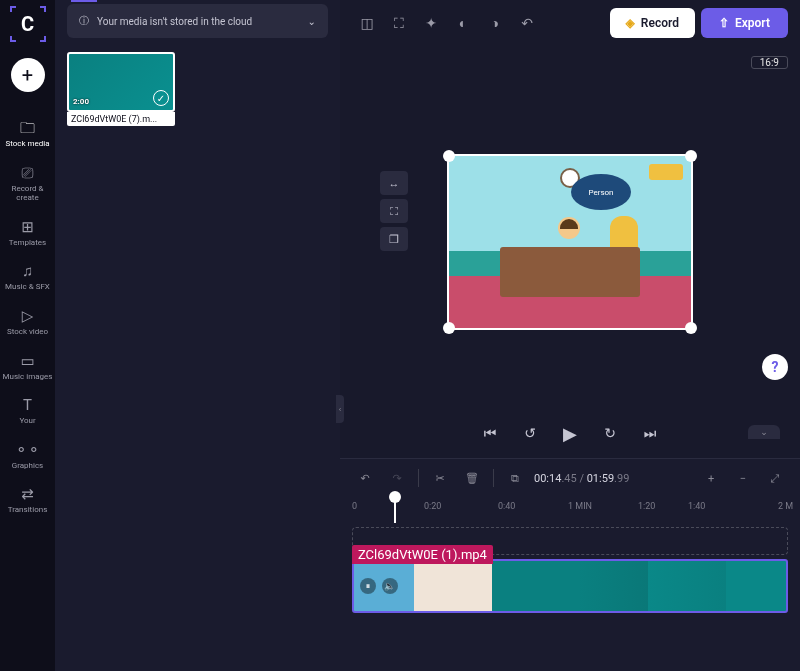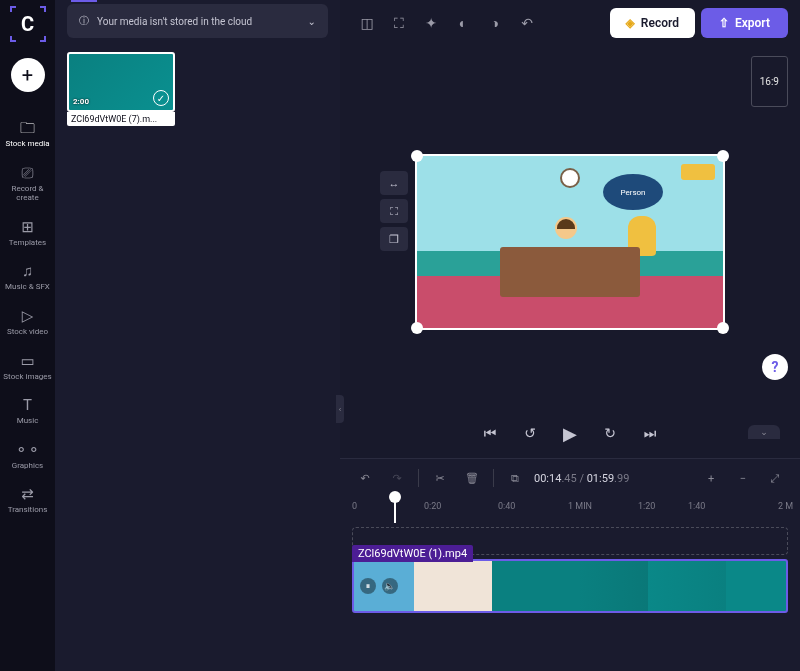--- a/index.html
+++ b/index.html
@@ -30,25 +30,25 @@
 .thumb-name{background:#fff;color:#0e0e1a;font-size:9px;padding:2px 4px;white-space:nowrap;overflow:hidden;text-overflow:ellipsis;border-radius:0 0 2px 2px}
 .canvas-area{flex:1;background:#18192b;display:flex;flex-direction:column;position:relative}
 .collapse-handle{position:absolute;left:-4px;top:395px;width:8px;height:28px;background:#2a2b3f;border-radius:0 4px 4px 0;display:flex;align-items:center;justify-content:center;font-size:8px;color:#8a8a96;cursor:pointer}
 .top-toolbar{display:flex;align-items:center;padding:8px 12px;gap:6px;background:#18192b}
 .tool-group{display:flex;gap:2px}
 .tool-btn{width:30px;height:30px;display:flex;align-items:center;justify-content:center;color:#9b9ba8;font-size:14px;cursor:pointer;border-radius:4px}
 .spacer{flex:1}
 .upgrade-btn{background:#fff;color:#1a1b2e;padding:8px 16px;border-radius:6px;font-size:12px;font-weight:600;display:flex;align-items:center;gap:6px;cursor:pointer}
 .upgrade-btn .dm{color:#e6a817}
 .export-btn{background:#6c5ce7;color:#fff;padding:8px 18px;border-radius:6px;font-size:12px;font-weight:600;display:flex;align-items:center;gap:6px;cursor:pointer}
-.aspect-badge{position:absolute;top:56px;right:12px;border:1px solid #4a4b5a;padding:19px 8px;font-size:10px;border-radius:3px;cursor:pointer}
+.aspect-badge{position:absolute;top:56px;right:12px;border:1px solid #4a4b5a;padding:0 8px;font-size:10px;border-radius:3px;cursor:pointer}
 .preview-wrap{flex:1;display:flex;align-items:center;justify-content:center;padding:30px 40px 0;position:relative}
 .preview-side-tools{position:absolute;left:40px;top:125px;display:flex;flex-direction:column;gap:4px}
 .side-tool{width:28px;height:24px;background:#2a2b3f;border-radius:4px;display:flex;align-items:center;justify-content:center;font-size:11px;color:#c5c5d2;cursor:pointer}
-.preview{width:306px;height:172px;background:linear-gradient(180deg,#9de0e8 0%,#9de0e8 55%,#2aa198 55%,#2aa198 70%,#c94d6b 70%);border-radius:6px;position:relative;outline:2px solid #fff}
+.preview{width:242px;height:172px;background:linear-gradient(180deg,#9de0e8 0%,#9de0e8 55%,#2aa198 55%,#2aa198 70%,#c94d6b 70%);border-radius:6px;position:relative;outline:2px solid #fff}
 .handle{position:absolute;width:12px;height:12px;background:#fff;border-radius:50%}
 .handle.tl{top:-6px;left:-6px}.handle.tr{top:-6px;right:-6px}.handle.bl{bottom:-6px;left:-6px}.handle.br{bottom:-6px;right:-6px}
 .desk{position:absolute;bottom:18%;left:50%;transform:translateX(-50%);width:140px;height:50px;background:#8b5a3c;border-radius:3px}
 .boy{position:absolute;bottom:52%;left:45%;width:22px;height:22px;background:#f4c88a;border-radius:50%}
 .boy::after{content:"";position:absolute;top:2px;left:2px;width:18px;height:10px;background:#5a3a1a;border-radius:10px 10px 0 0}
 .dino{position:absolute;bottom:42%;right:22%;width:28px;height:40px;background:#f0c040;border-radius:12px 12px 4px 4px}
 .bubble{position:absolute;top:18px;right:60px;width:60px;height:36px;background:#1e4a7a;border-radius:50%;display:flex;align-items:center;justify-content:center;color:#fff;font-size:8px}
 .clock{position:absolute;top:12px;left:50%;transform:translateX(-50%);width:20px;height:20px;background:#fff;border:2px solid #7a6048;border-radius:50%}
 .rg-badge{position:absolute;top:8px;right:8px;width:34px;height:16px;background:#f0c040;border-radius:3px}
 .help-btn{position:absolute;right:12px;top:354px;width:26px;height:26px;background:#fff;border-radius:50%;display:flex;align-items:center;justify-content:center;color:#6c5ce7;font-weight:700;font-size:14px;cursor:pointer}
@@ -60,21 +60,21 @@
 .tl-sep{width:1px;height:18px;background:#3a3b4a;margin:0 2px}
 .timecode{color:#d5d5e0;font-size:11px}
 .timecode .dim{color:#7a7a88}
 .ruler{display:flex;align-items:flex-start;height:26px;background:#1a1b2e;position:relative;padding-left:12px}
 .ruler .mark{position:absolute;top:4px;font-size:9px;color:#7a7a88}
 .playhead{position:absolute;top:0;bottom:-150px;width:2px;background:#fff;left:54px}
 .playhead::before{content:"";position:absolute;top:-6px;left:-5px;width:12px;height:12px;background:#fff;border-radius:50%}
 .tracks{background:#1a1b2e;padding:4px 12px 12px;height:148px;position:relative;overflow:hidden}
 .drop-zone{border:1px dashed #4a4b5a;border-radius:4px;height:28px;margin-bottom:4px}
 .clip-wrap{position:relative}
-.clip-label{position:absolute;top:-14px;left:0;background:#4c1d95;color:#fff;font-size:11px;padding:2px 6px;border-radius:2px 2px 0 0;z-index:2}
+.clip-label{position:absolute;top:-14px;left:0;background:#be185d;color:#fff;font-size:13px;padding:2px 6px;border-radius:2px 2px 0 0;z-index:2}
 .clip{height:54px;background:linear-gradient(90deg,#5aaed6 0%,#5aaed6 14%,#f0e4d8 14%,#f0e4d8 32%,#0a8080 32%,#0a8080 52%,#0a8080 52%,#0a7878 68%,#0a8888 68%,#0a8080 86%,#0a8888 86%);border:2px solid #6c5ce7;border-radius:3px;display:flex;align-items:center;padding-left:6px;gap:6px}
 .clip-handle{width:16px;height:16px;border-radius:50%;background:rgba(0,0,0,.4);display:flex;align-items:center;justify-content:center;color:#fff;font-size:9px;cursor:pointer}
 </style>
 </head>
 <body>
 
 <div class="sidebar">
   <div class="logo">
     <div class="logo-corners">
         <span class="tl"></span>
@@ -100,25 +100,25 @@
   <div class="nav-item">
       <div class="nav-icon">♫</div>
       <span>Music &amp; SFX</span>
     </div>
   <div class="nav-item">
       <div class="nav-icon">▷</div>
       <span>Stock video</span>
     </div>
   <div class="nav-item">
       <div class="nav-icon">▭</div>
-      <span>Stock images</span>
+      <span>Music images</span>
     </div>
   <div class="nav-item">
       <div class="nav-icon">T</div>
-      <span>Music</span>
+      <span>Your</span>
     </div>
   <div class="nav-item">
       <div class="nav-icon">⚬⚬</div>
       <span>Graphics</span>
     </div>
   <div class="nav-item">
       <div class="nav-icon">⇄</div>
       <span>Transitions</span>
     </div>
 </div>

